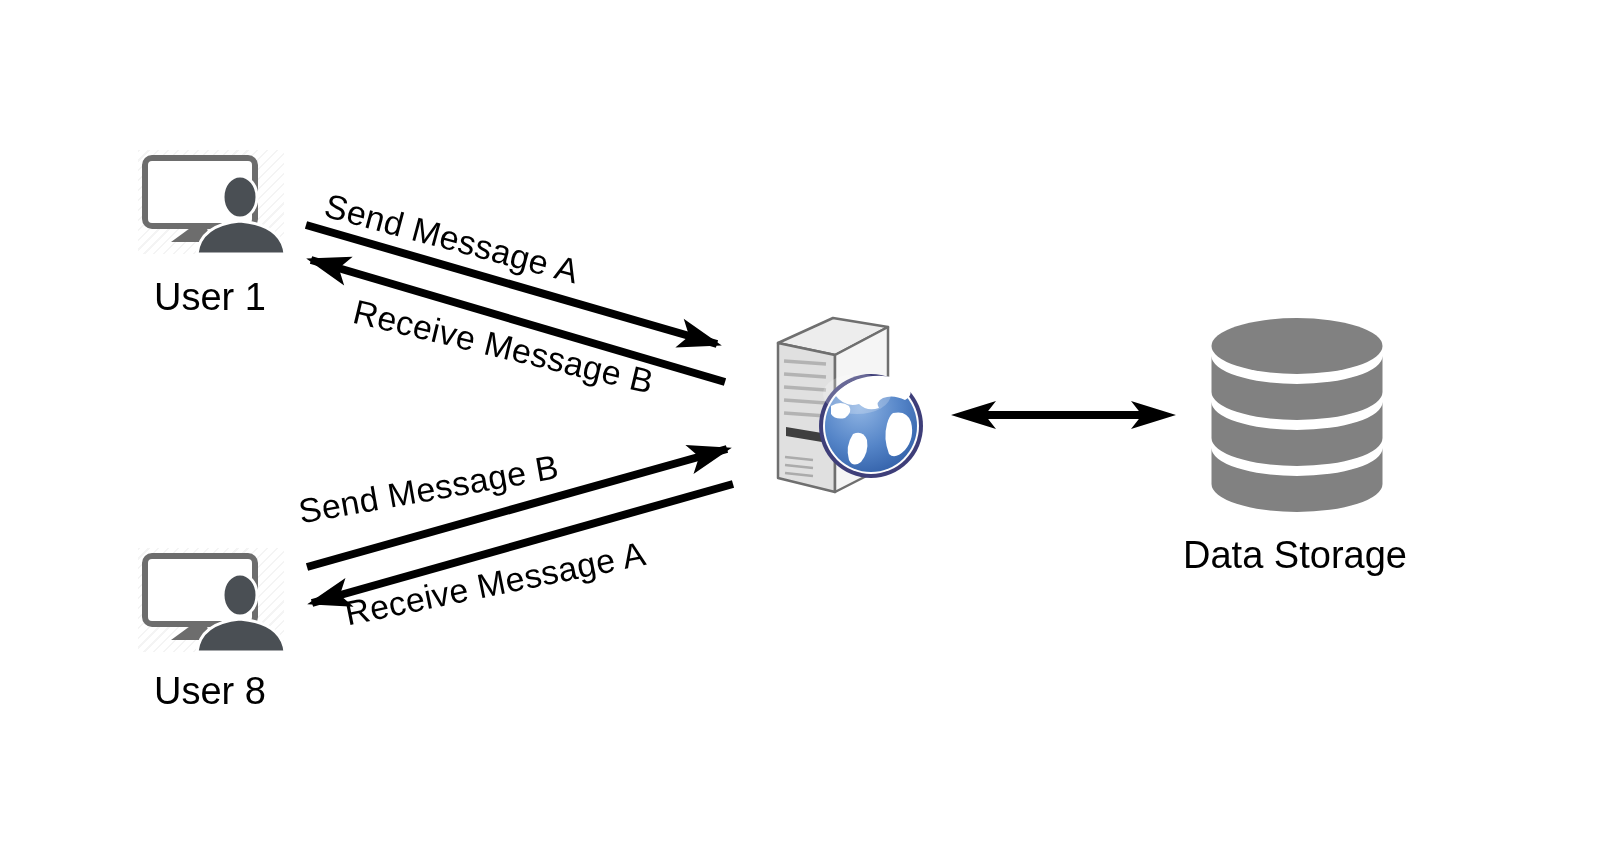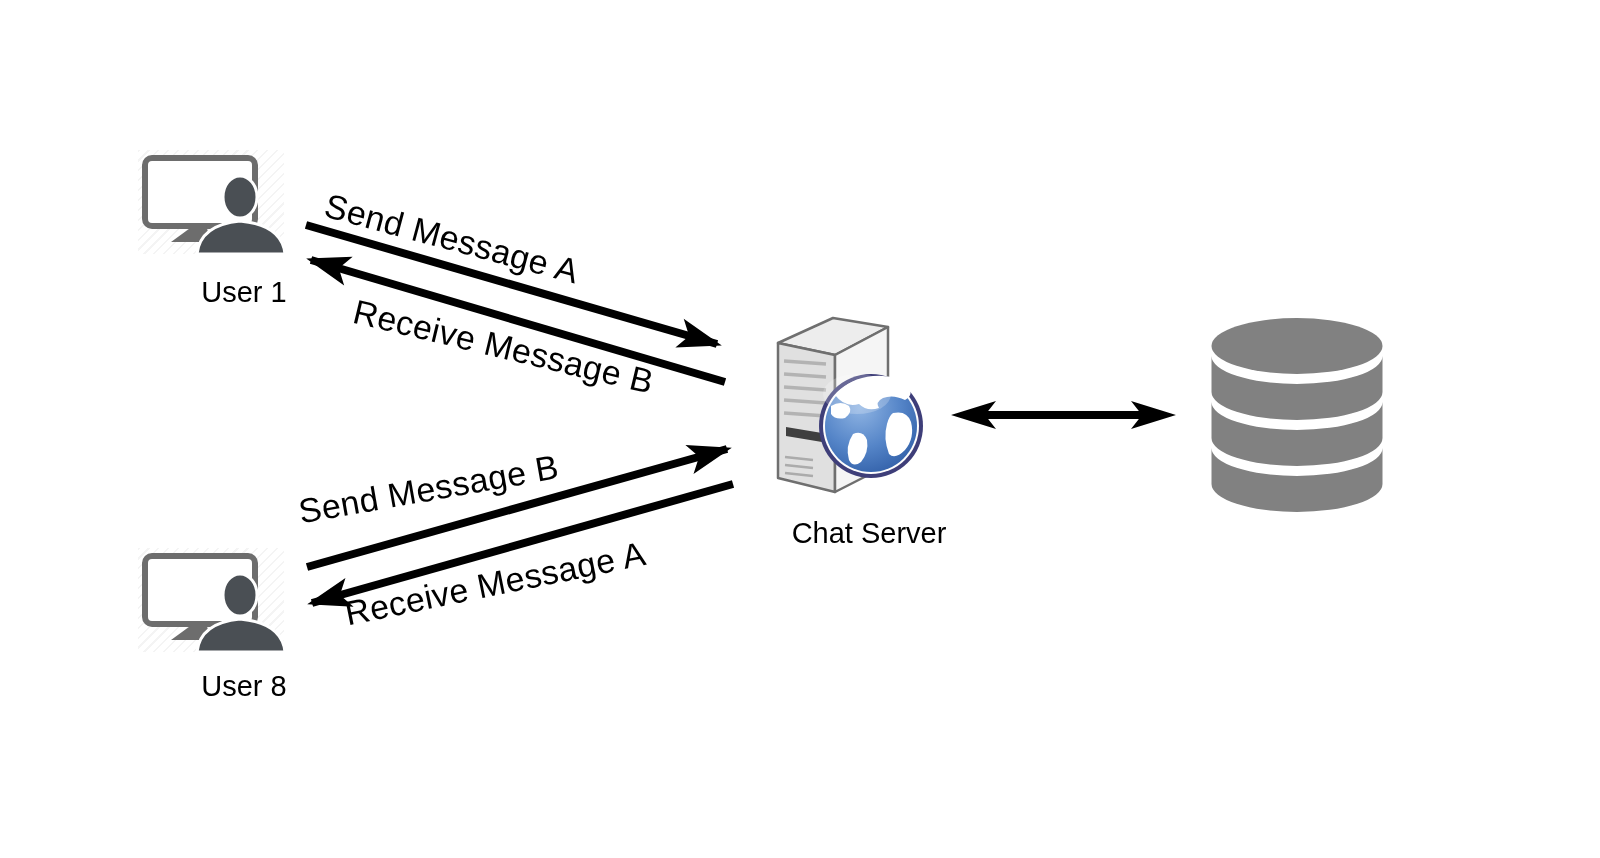--- a/index.html
+++ b/index.html
@@ -1,22 +1,22 @@
 <!DOCTYPE html>
 <html><head>
 <meta charset="utf-8">
 <style>
   html,body { margin:0; padding:0; background:#ffffff; }
   .stage {
     position:relative; width:1600px; height:858px; background:#ffffff;
     overflow:hidden; font-family:"Liberation Sans", sans-serif; color:#000;
   }
   .node-label {
-    position:absolute; font-size:29px; line-height:1.1; color:#000;
-    white-space:nowrap; transform:translateX(-50%);margin-left:34px;
+    position:absolute; font-size:38px; line-height:1.1; color:#000;
+    white-space:nowrap; transform:translateX(-50%);
   }
   .flow-label {
     position:absolute; font-size:34px; line-height:1.05; color:#000;
     white-space:nowrap; transform-origin:0 0; letter-spacing:0.3px;
   }
   .icon-box { position:absolute; }
   .hatch {
     background:repeating-linear-gradient(135deg,
       rgba(0,0,0,0.045) 0px, rgba(0,0,0,0.045) 1.5px,
       rgba(0,0,0,0) 1.5px, rgba(0,0,0,0) 7px);
@@ -104,31 +104,31 @@
         <g fill="#ffffff">
           <path d="M80,85 Q95,68 118,66 Q142,64 152,76 Q160,84 150,90 Q138,84 128,88 Q120,92 124,98 Q112,102 104,94 Q90,98 80,85 Z"></path>
           <path d="M138,103 Q152,100 156,112 Q160,128 150,140 Q140,150 134,144 Q128,128 132,114 Q134,106 138,103 Z"></path>
           <path d="M98,124 Q108,120 112,130 Q114,142 106,152 Q98,158 94,150 Q90,136 98,124 Z"></path>
           <path d="M76,96 Q86,90 94,96 Q98,102 90,108 Q80,110 76,104 Z"></path>
         </g>
         <ellipse cx="102" cy="84" rx="34" ry="20" fill="#ffffff" opacity="0.22"></ellipse>
       </g>
     </svg>
   </div>
-  <div class="node-label" style="left:835px; top:518px;">Chat Server</div>
 
   <div class="icon-box" style="left:1211px; top:316px; width:172px; height:196px;">
     <svg width="172" height="196" viewBox="0 0 172 196">
       <g fill="#818181">
         <ellipse cx="86" cy="30" rx="85.5" ry="28"></ellipse>
         <path d="M0.5,40  A85.5,28 0 0 0 171.5,40  L171.5,76  A85.5,28 0 0 1 0.5,76  Z"></path>
         <path d="M0.5,86  A85.5,28 0 0 0 171.5,86  L171.5,122 A85.5,28 0 0 1 0.5,122 Z"></path>
         <path d="M0.5,132 A85.5,28 0 0 0 171.5,132 L171.5,168 A85.5,28 0 0 1 0.5,168 Z"></path>
       </g>
     </svg>
   </div>
+  <div class="node-label" style="left:1295px; top:535px;">Data Storage</div>
 
   <div class="flow-label" style="left:330px; top:188px; transform:rotate(15deg);">Send Message A</div>
   <div class="flow-label" style="left:358px; top:294px; transform:rotate(13.5deg);">Receive Message B</div>
   <div class="flow-label" style="left:296px; top:495px; transform:rotate(-10deg);">Send Message B</div>
   <div class="flow-label" style="left:342px; top:597px; transform:rotate(-11.5deg);">Receive Message A</div>
 
 </div>
 
 </body></html>

